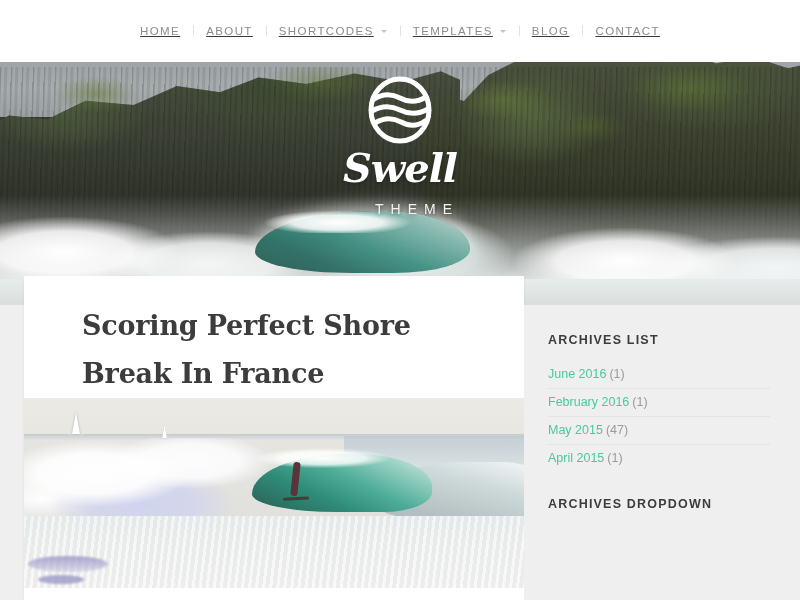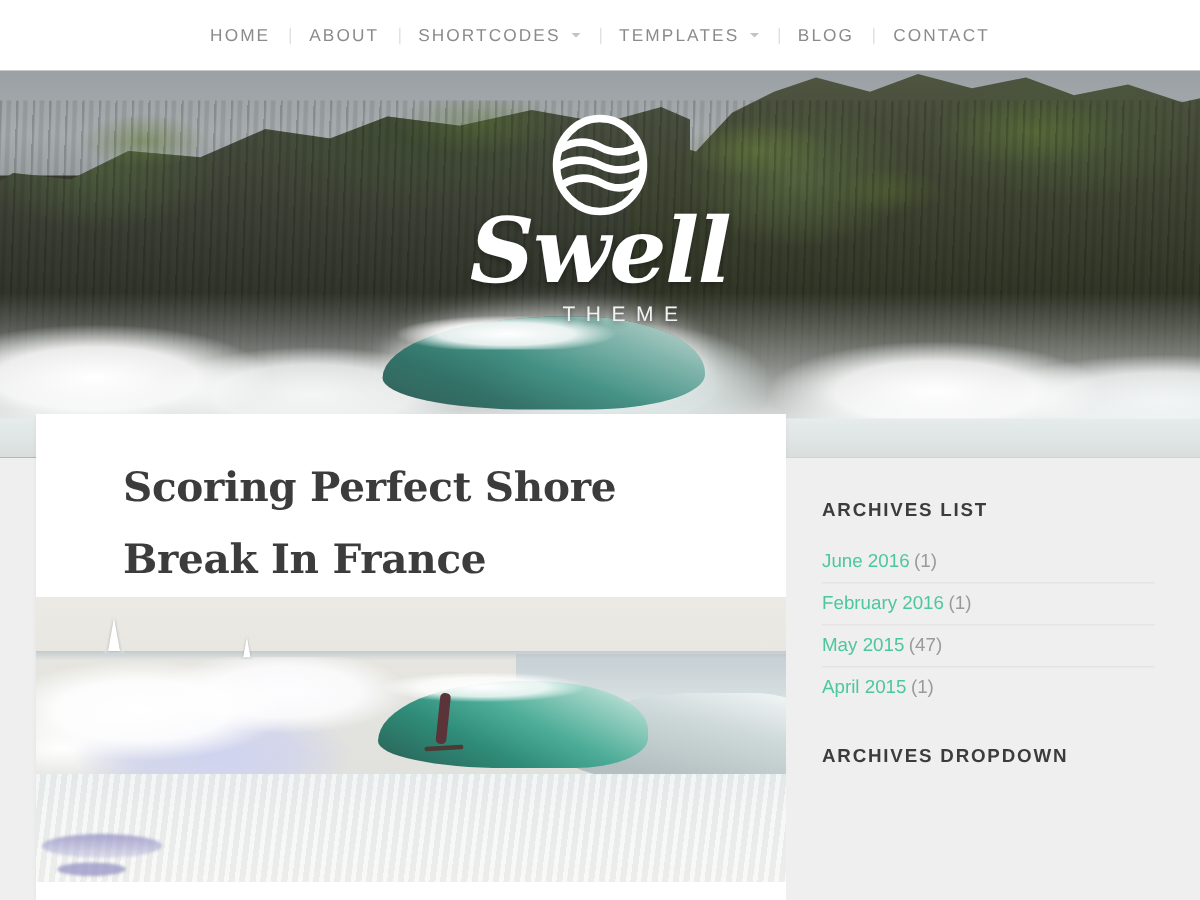--- a/index.html
+++ b/index.html
@@ -6,23 +6,23 @@
   html,body { width:800px; height:600px; overflow:hidden; }
   body {
     background:#efefef;
     font-family:"Liberation Sans", sans-serif;
     color:#3a3a3a;
     position:relative;
   }
 
   
   .topbar{
-    height:47px; width:800px; background:#ffffff;
+    height:62px; width:800px; background:#ffffff;
     display:flex; align-items:center; justify-content:center;
-    position:relative; z-index:30;
+    position:relative; z-index:30;text-decoration:underline;
   }
   .nav{ display:flex; align-items:center; }
   .nav-item{
     display:flex; align-items:center;
     padding:0 13px;
     font-size:11.5px; letter-spacing:1.4px;
     color:#8b8b8b; text-transform:uppercase;
     white-space:nowrap; position:relative;
     cursor:pointer;
   }
@@ -119,21 +119,21 @@
   
   .logo{
     position:absolute; left:0; top:75px; width:800px;
     text-align:center; z-index:12;
   }
   .logo-mark{ margin:0 auto; display:block; }
   .logo-word{
     display:block; margin-top:-8px;
     font-family:"DejaVu Serif", serif;
     font-style:italic; font-weight:700;
-    font-size:60px; line-height:62px; color:#ffffff;
+    font-size:40px; line-height:62px; color:#ffffff;
     letter-spacing:-1px;
     text-shadow:0 1px 5px rgba(0,0,0,.35);
   }
   .logo-sub{
     display:block; margin-top:2px;
     font-size:14px; letter-spacing:7px; color:#f2f2f2;
     text-shadow:0 1px 4px rgba(0,0,0,.4);
     padding-left:34px;
   }
 

